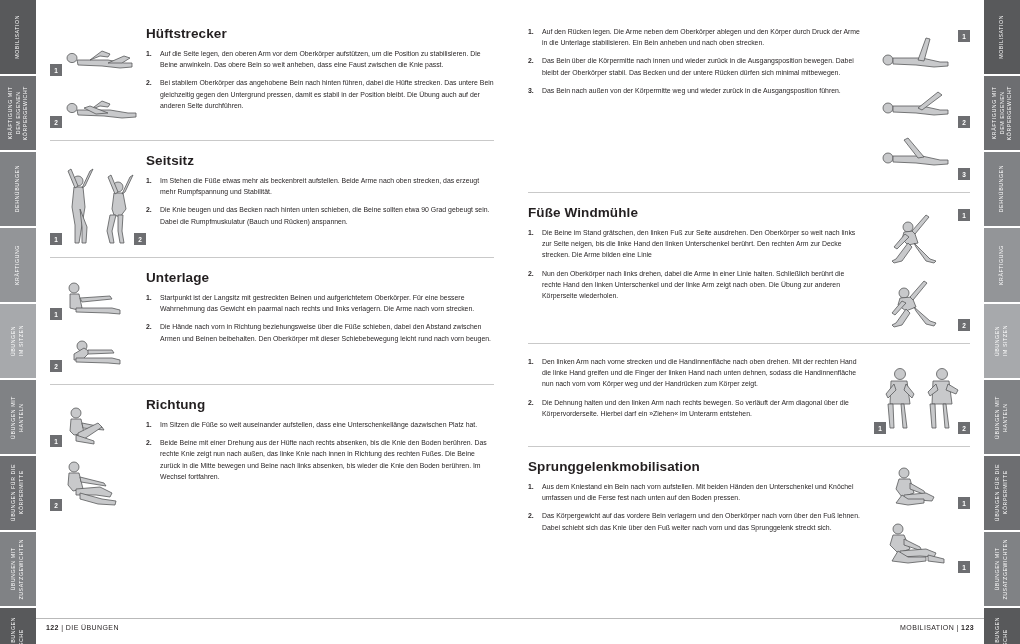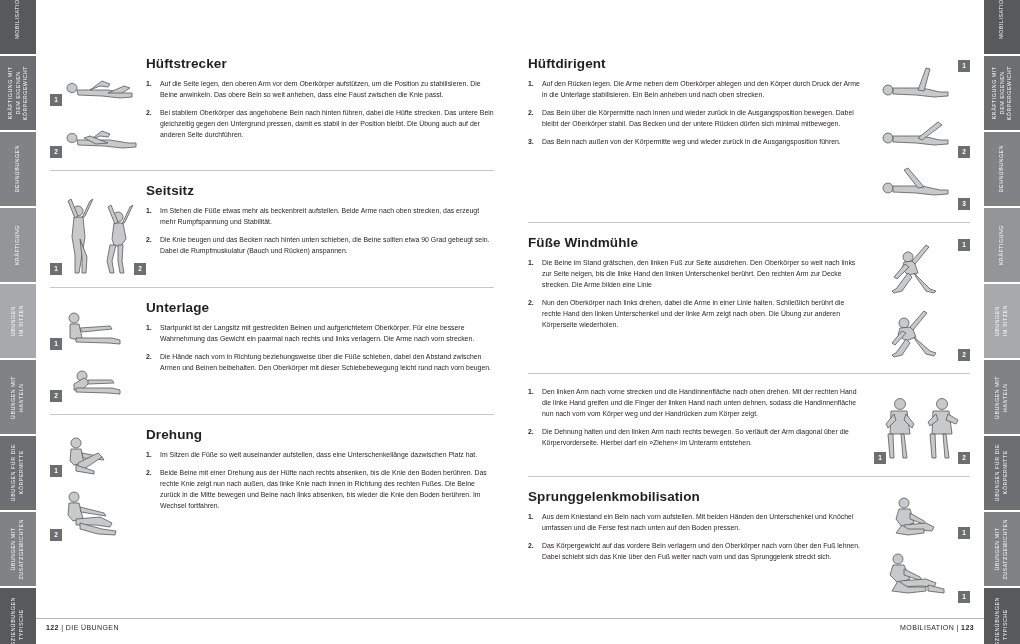--- a/index.html
+++ b/index.html
@@ -4,21 +4,21 @@
 <style>
   html,body{margin:0;padding:0;}
   body{
     width:1020px;height:644px;
     background:#ffffff;
     font-family:"Liberation Sans", sans-serif;
     color:#231f20;
     overflow:hidden;
     position:relative;
   }
-  .page{position:absolute;inset:0;display:flex;align-items:center;}
+  .page{position:absolute;inset:0;display:flex;}
 
   
   .rail{width:36px;flex:0 0 36px;display:flex;flex-direction:column;}
   .rail .tab{
     flex:0 0 auto;
     display:flex;align-items:center;justify-content:center;
     color:#ffffff;
     font-size:5.2px;
     letter-spacing:.6px;
     text-align:center;
@@ -297,35 +297,34 @@
                 <path d="M19 20 L29 20 L33 36 L23 38 L18 32 Z"></path>
                 <path d="M30 24 L54 30 L56 33 L31 29 Z"></path>
                 <path d="M26 36 L50 34 L62 40 L60 44 L46 42 L26 42 Z"></path>
                 <path d="M30 40 L52 46 L66 48 L65 52 L48 51 L30 46 Z"></path>
               </g>
             </svg>
             <div class="badge bl">2</div>
           </div>
         </div>
         <div class="txtcol">
-          <h2>Drehung</h2>
+          <h2>Richtung</h2>
           <ol>
             <li>Im Sitzen die Füße so weit auseinander aufstellen, dass eine Unterschenkellänge dazwischen Platz hat.</li>
             <li>Beide Beine mit einer Drehung aus der Hüfte nach rechts absenken, bis die Knie den Boden berühren. Das rechte Knie zeigt nun nach außen, das linke Knie nach innen in Richtung des rechten Fußes. Die Beine zurück in die Mitte bewegen und Beine nach links absenken, bis wieder die Knie den Boden berühren. Im Wechsel fortfahren.</li>
           </ol>
         </div>
       </div>
 
     </div>
 
     <div class="col right">
 
       <div class="exercise">
         <div class="txtcol" style="padding-right:10px;">
-          <h2>Hüftdirigent</h2>
           <ol>
             <li>Auf den Rücken legen. Die Arme neben dem Oberkörper ablegen und den Körper durch Druck der Arme in die Unterlage stabilisieren. Ein Bein anheben und nach oben strecken.</li>
             <li>Das Bein über die Körpermitte nach innen und wieder zurück in die Ausgangsposition bewegen. Dabei bleibt der Oberkörper stabil. Das Becken und der untere Rücken dürfen sich minimal mitbewegen.</li>
             <li>Das Bein nach außen von der Körpermitte weg und wieder zurück in die Ausgangsposition führen.</li>
           </ol>
         </div>
         <div class="figcol right-side">
           <div class="tile">
             <svg class="figsvg" viewBox="0 0 96 46">
               <g fill="#c8c9cb" stroke="#58595b" stroke-width="0.8">

